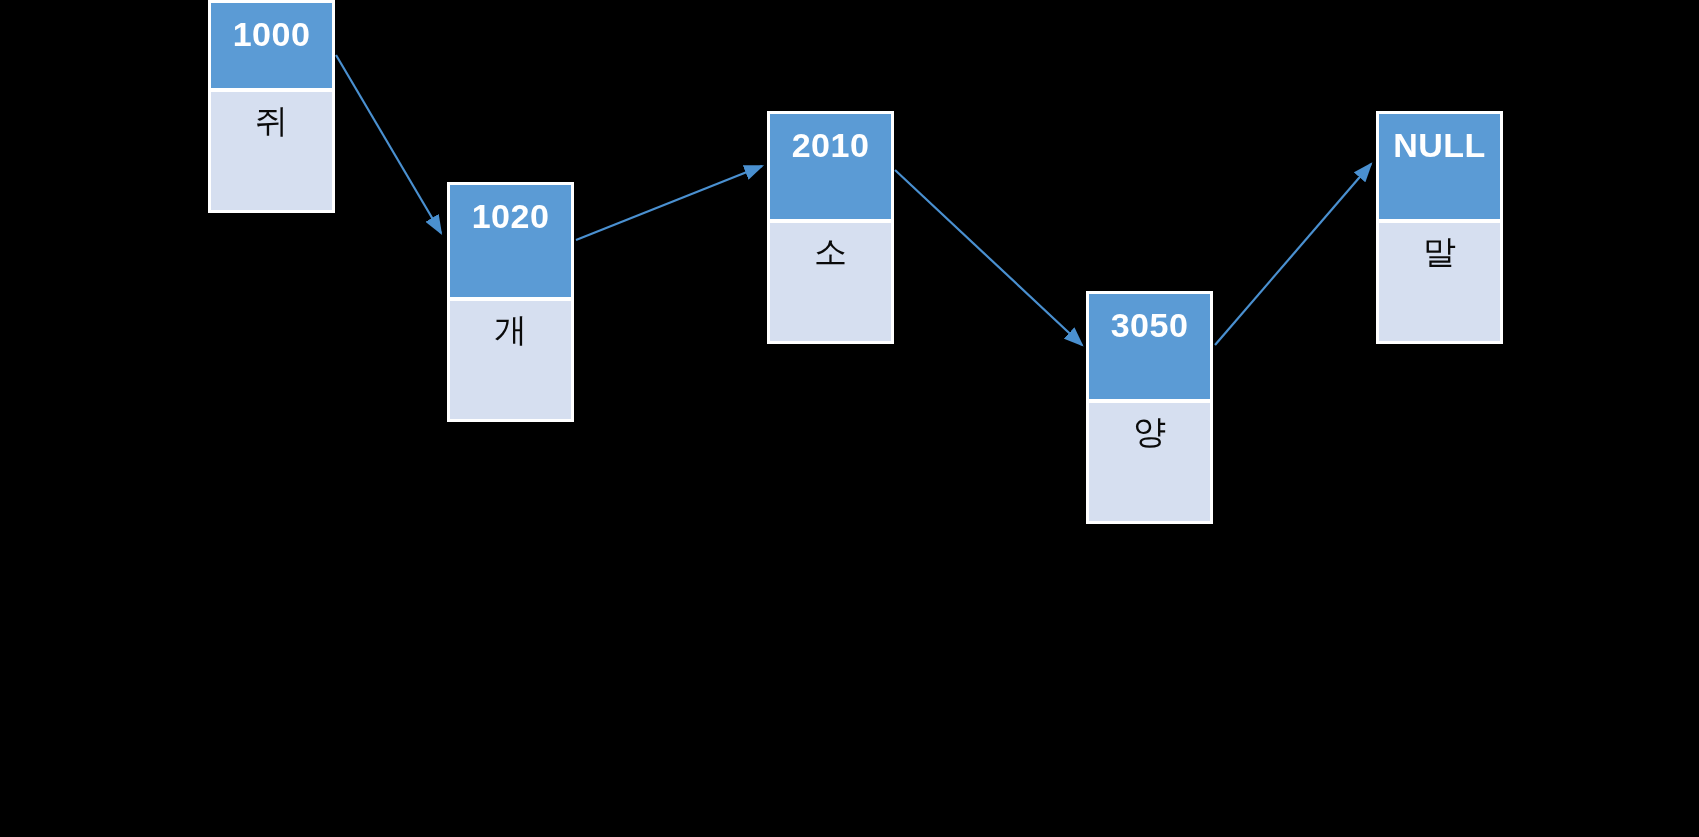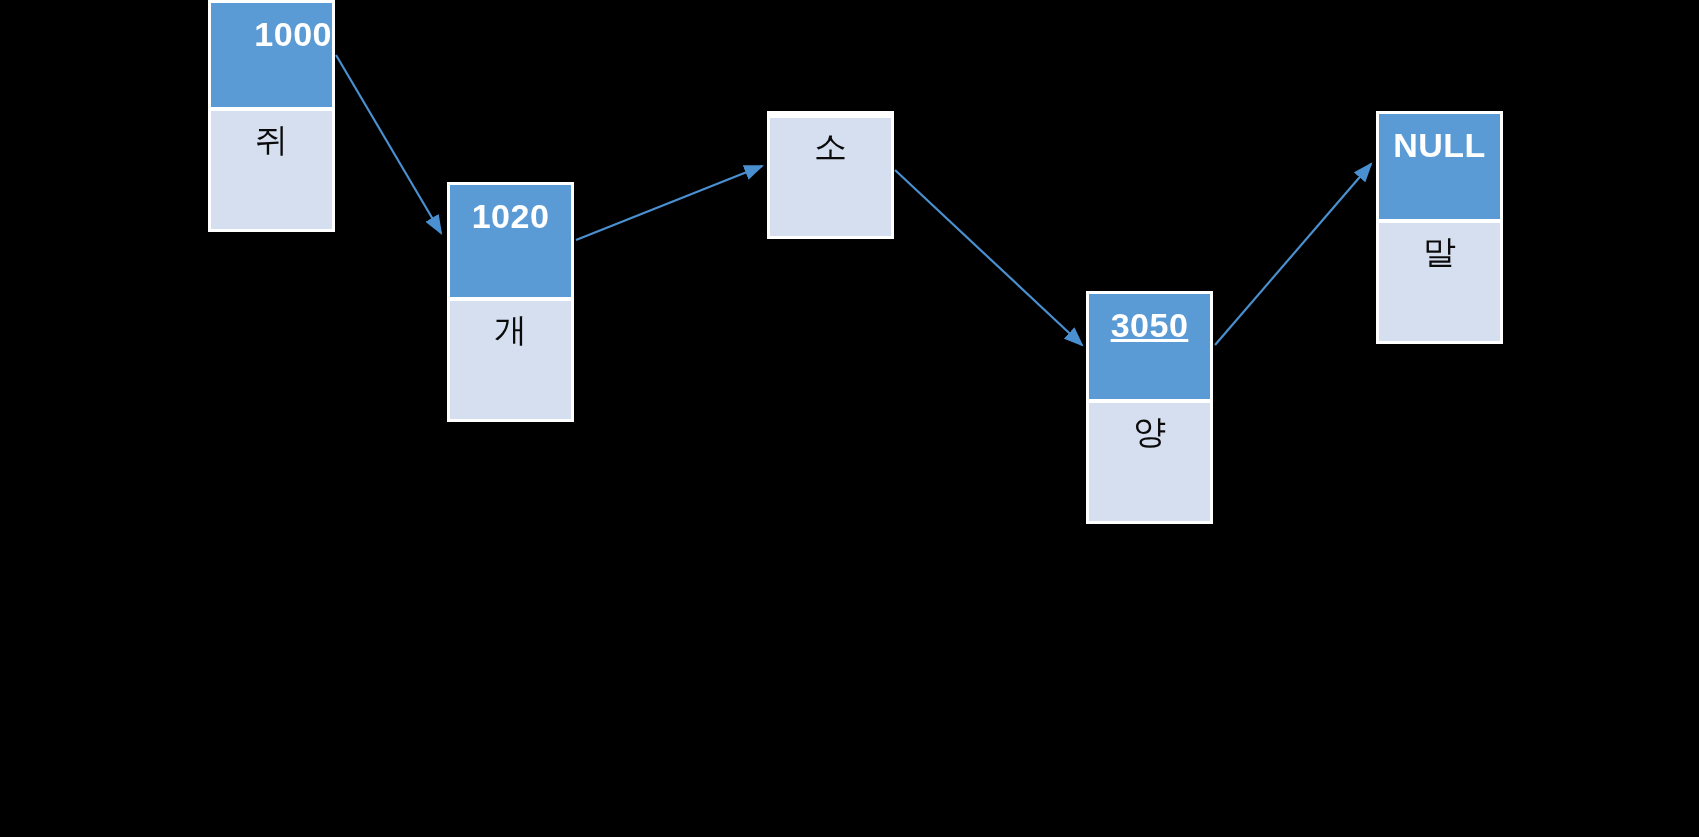--- a/index.html
+++ b/index.html
@@ -69,42 +69,45 @@
     <g id="links-group">
         <line x1="336" y1="55" x2="441" y2="233" stroke="#4A90D0" stroke-width="2.2" marker-end="url(#arrowhead)"></line>
         <line x1="576" y1="240" x2="762" y2="166" stroke="#4A90D0" stroke-width="2.2" marker-end="url(#arrowhead)"></line>
         <line x1="895" y1="170" x2="1082" y2="345" stroke="#4A90D0" stroke-width="2.2" marker-end="url(#arrowhead)"></line>
         <line x1="1215" y1="345" x2="1371" y2="164" stroke="#4A90D0" stroke-width="2.2" marker-end="url(#arrowhead)"></line>
       </g>
   </svg>
 
   <div id="nodes-layer">
       <div class="node" style="left: 208px; top: 0px; width: 127px; background: rgb(255, 255, 255);">
-        <div class="node-addr" style="height: 104px; background: rgb(91, 155, 213); font-size: 34px; padding-top: 14px; justify-content: flex-end;">
+        <div class="node-addr" style="height: 85px; background: rgb(91, 155, 213); font-size: 34px; padding-top: 14px;">
           <span>1000</span>
         </div>
         <div class="node-data" style="height: 118px; background: rgb(214, 223, 240); font-size: 33px; margin-top: 4px; padding-top: 12px;">
           <span>쥐</span>
         </div>
       </div>
       <div class="node" style="left: 447px; top: 182px; width: 127px; background: rgb(255, 255, 255);">
         <div class="node-addr" style="height: 112px; background: rgb(91, 155, 213); font-size: 34px; padding-top: 14px;">
           <span>1020</span>
         </div>
         <div class="node-data" style="height: 118px; background: rgb(214, 223, 240); font-size: 33px; margin-top: 4px; padding-top: 12px;">
           <span>개</span>
         </div>
       </div>
       <div class="node" style="left: 767px; top: 111px; width: 127px; background: rgb(255, 255, 255);">
+        <div class="node-addr" style="height: 105px; background: rgb(91, 155, 213); font-size: 34px; padding-top: 14px;">
+          <span>2010</span>
+        </div>
         <div class="node-data" style="height: 118px; background: rgb(214, 223, 240); font-size: 33px; margin-top: 4px; padding-top: 12px;">
           <span>소</span>
         </div>
       </div>
       <div class="node" style="left: 1086px; top: 291px; width: 127px; background: rgb(255, 255, 255);">
-        <div class="node-addr" style="height: 105px; background: rgb(91, 155, 213); font-size: 34px; padding-top: 14px; text-decoration: underline;">
+        <div class="node-addr" style="height: 105px; background: rgb(91, 155, 213); font-size: 34px; padding-top: 14px;">
           <span>3050</span>
         </div>
         <div class="node-data" style="height: 118px; background: rgb(214, 223, 240); font-size: 33px; margin-top: 4px; padding-top: 12px;">
           <span>양</span>
         </div>
       </div>
       <div class="node" style="left: 1376px; top: 111px; width: 127px; background: rgb(255, 255, 255);">
         <div class="node-addr" style="height: 105px; background: rgb(91, 155, 213); font-size: 34px; padding-top: 14px;">
           <span>NULL</span>
         </div>

